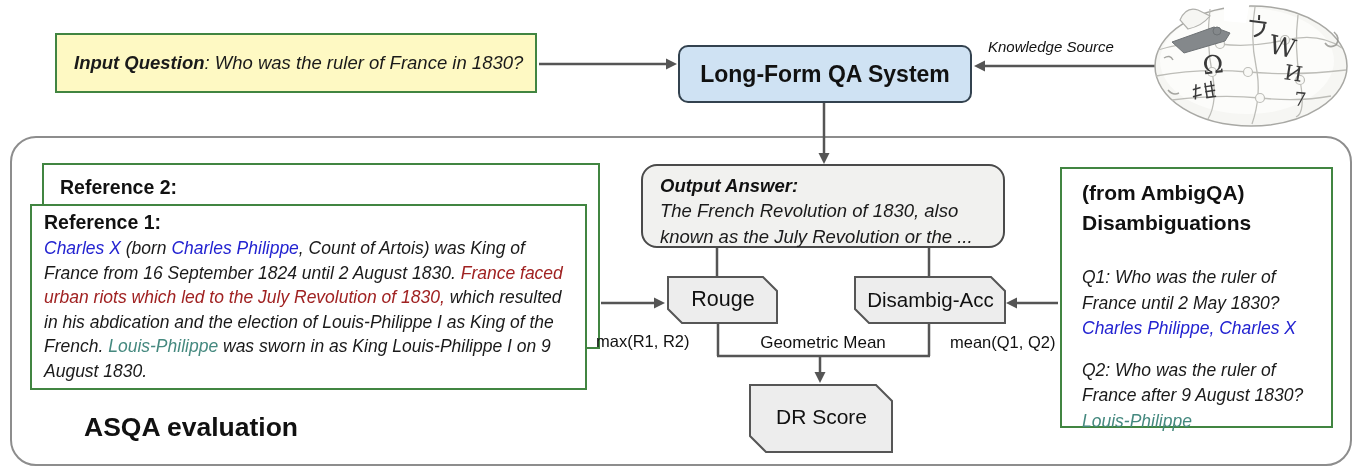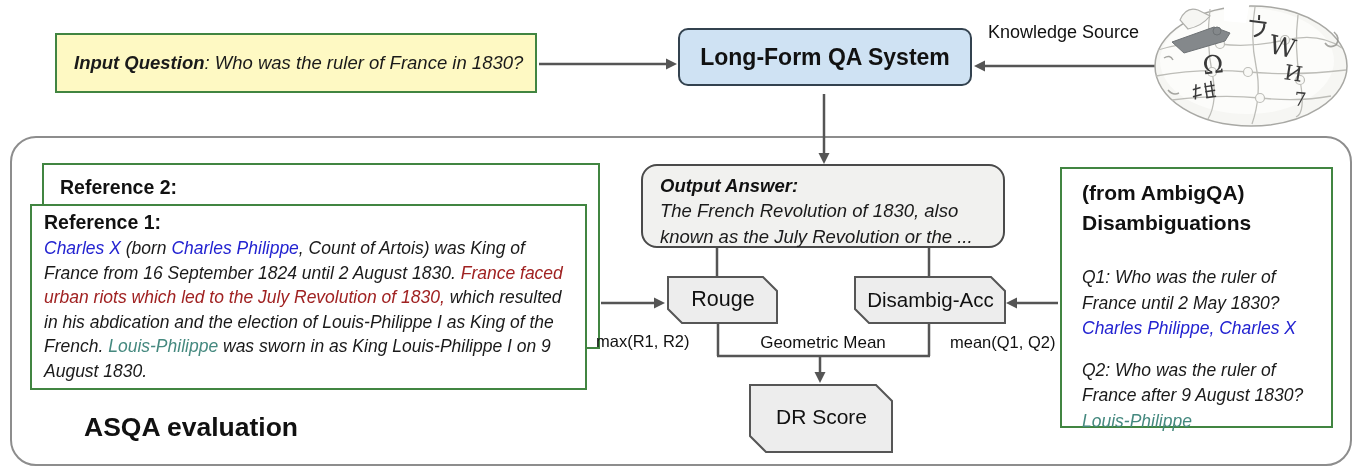--- a/index.html
+++ b/index.html
@@ -4,24 +4,24 @@
 <style>
   html,body{margin:0;padding:0;background:#ffffff;}
   body{width:1360px;height:472px;position:relative;overflow:hidden;
        font-family:"Liberation Sans",sans-serif;color:#1a1a1a;}
   .abs{position:absolute;}
   
   .input-box{left:55px;top:33px;width:482px;height:60px;border:2.5px solid #418541;
              background:#fef9c3;display:flex;align-items:center;padding-left:17px;box-sizing:border-box;
              font-size:18.5px;font-style:italic;}
   .input-box b{font-weight:bold;}
-  .qa-box{left:678px;top:28px;width:294px;height:58px;background:#cfe2f3;border:2px solid #33424f;
+  .qa-box{left:678px;top:45px;width:294px;height:58px;background:#cfe2f3;border:2px solid #33424f;
           border-radius:10px;display:flex;align-items:center;justify-content:center;
           font-size:23px;font-weight:bold;box-sizing:border-box;color:#111;}
-  .ks-label{left:988px;top:22px;width:170px;font-size:18px;color:#111;}
+  .ks-label{left:988px;top:38px;width:170px;font-size:15px;color:#111;font-style:italic;}
   
   .container{left:10px;top:136px;width:1342px;height:330px;border:2px solid #8d8d8d;
              border-radius:26px;background:#fff;box-sizing:border-box;}
   
   .refbox{background:#fff;border:2.5px solid #418541;box-sizing:border-box;}
   .ref2{left:42px;top:163px;width:558px;height:186px;padding:11px 10px 0 16px;}
   .ref1{left:30px;top:204px;width:557px;height:186px;padding:5px 14px 0 12px;}
   .ref-title{font-size:19.5px;font-weight:bold;color:#111;}
   .ref-par{font-size:17.5px;font-style:italic;line-height:24.6px;margin-top:2px;width:522px;}
   .c-ink{color:#1a1a1a;} .c-blue{color:#2323d1;} .c-red{color:#a02222;} .c-teal{color:#45897f;}

